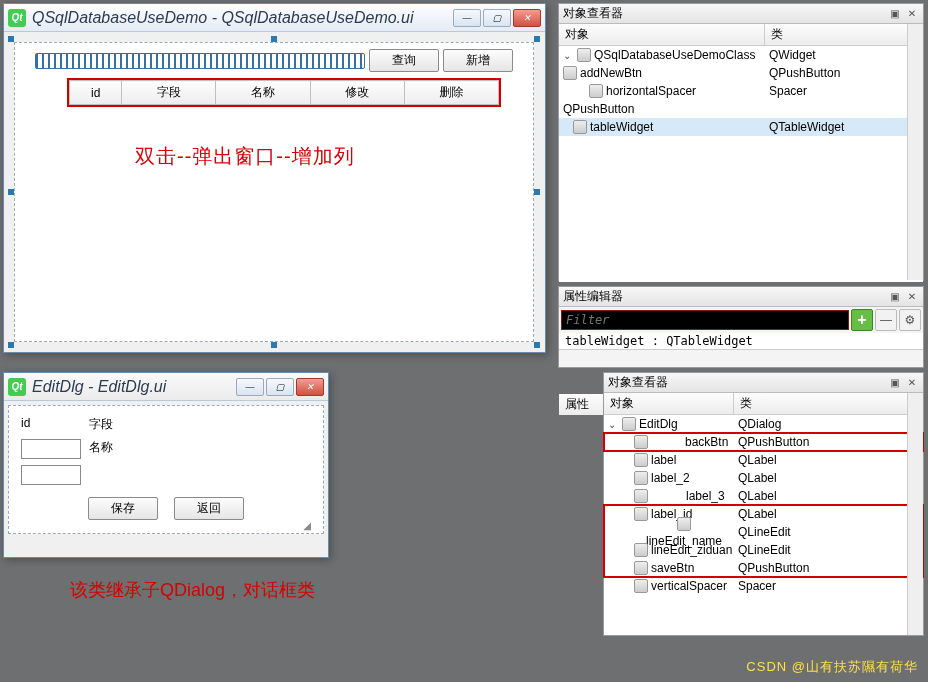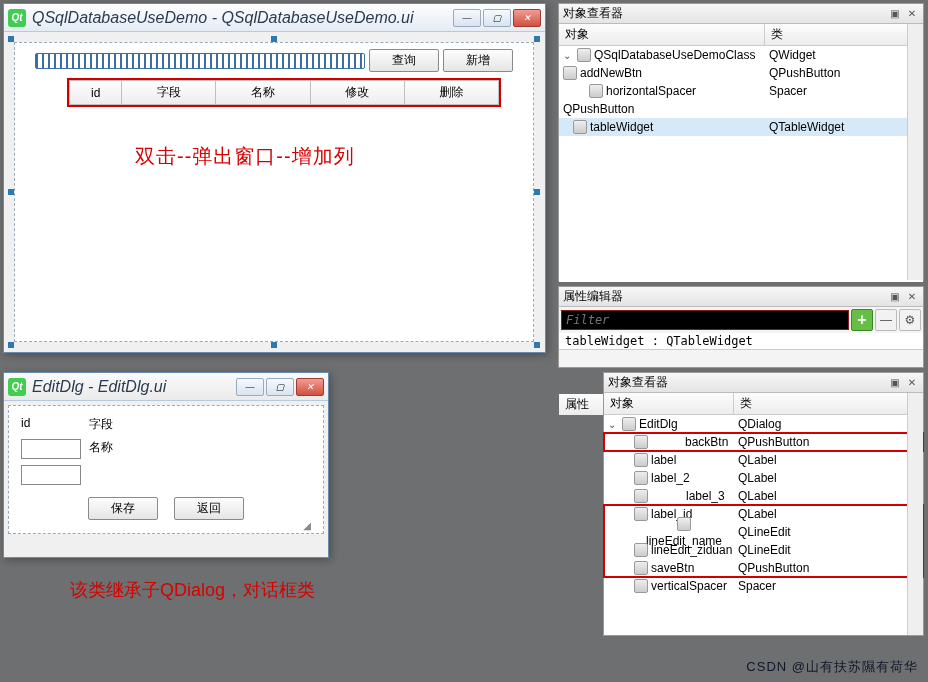--- a/index.html
+++ b/index.html
@@ -64,21 +64,21 @@
 .form-grid { display:grid; grid-template-columns: 60px 1fr; gap:6px 8px; padding:6px; font-size:12px; font-family:SimSun,monospace;}
 .text-in { border:1px solid #888; height:20px; padding:0 3px; background:#fff; }
 .btn-row { display:flex; justify-content:center; gap:16px; padding-top:6px;}
 .dlg-size-grip { text-align:right; padding-right:6px; color:#888; font-size:10px;}
 .dlg-outline { margin:4px; border:1px dashed #9ab; background:#fff; padding:4px 6px 2px 6px;}
 
 
 #panel-obj2 { left:603px; top:372px; width:321px; height:264px; }
 
 
-.wm { position:absolute; right:10px; bottom:6px; color:#0f172a; font-size:13px; letter-spacing:1px; }
+.wm { position:absolute; right:10px; bottom:6px; color:#fde047; font-size:13px; letter-spacing:1px; }
 
 .anno2 { position:absolute; left:70px; top:578px; color:#d80000; font-size:18px; }
 </style>
 </head>
 <body>
 
 <div class="window" id="win-main">
   <div class="titlebar">
     <span class="qt-icon">Qt</span>
     <span class="title-text">QSqlDatabaseUseDemo - QSqlDatabaseUseDemo.ui</span>

